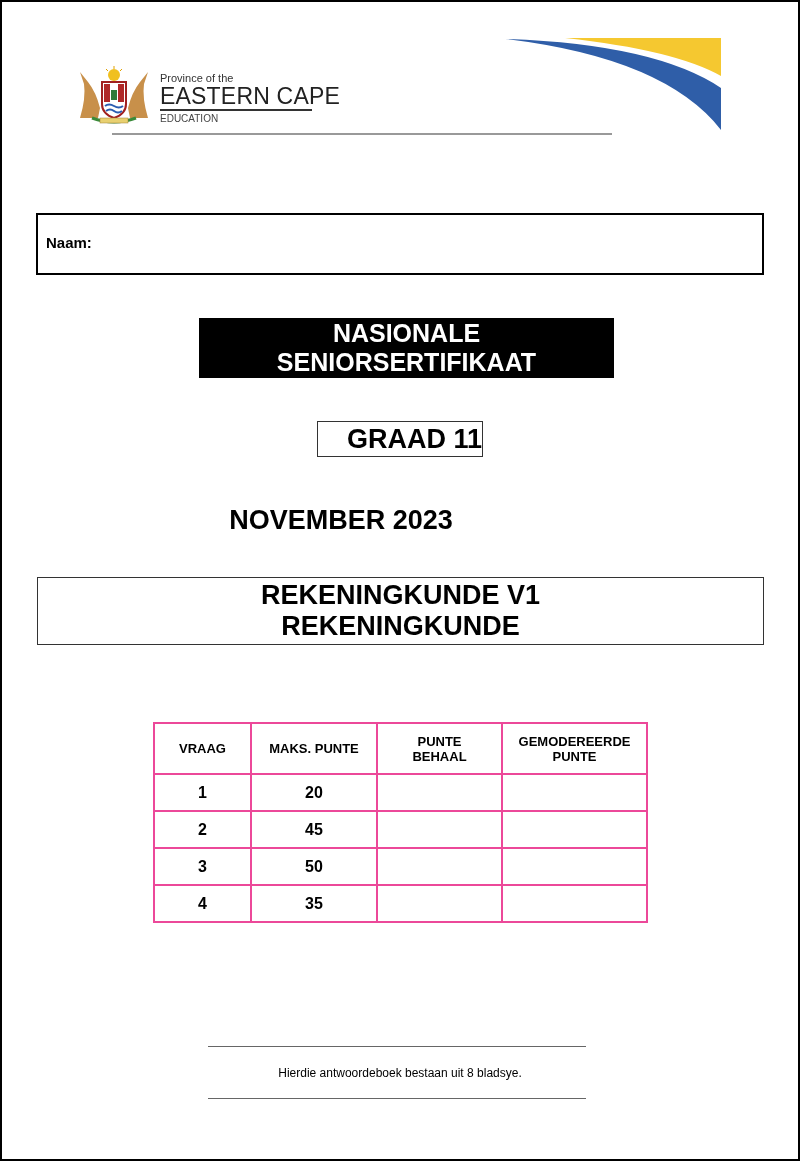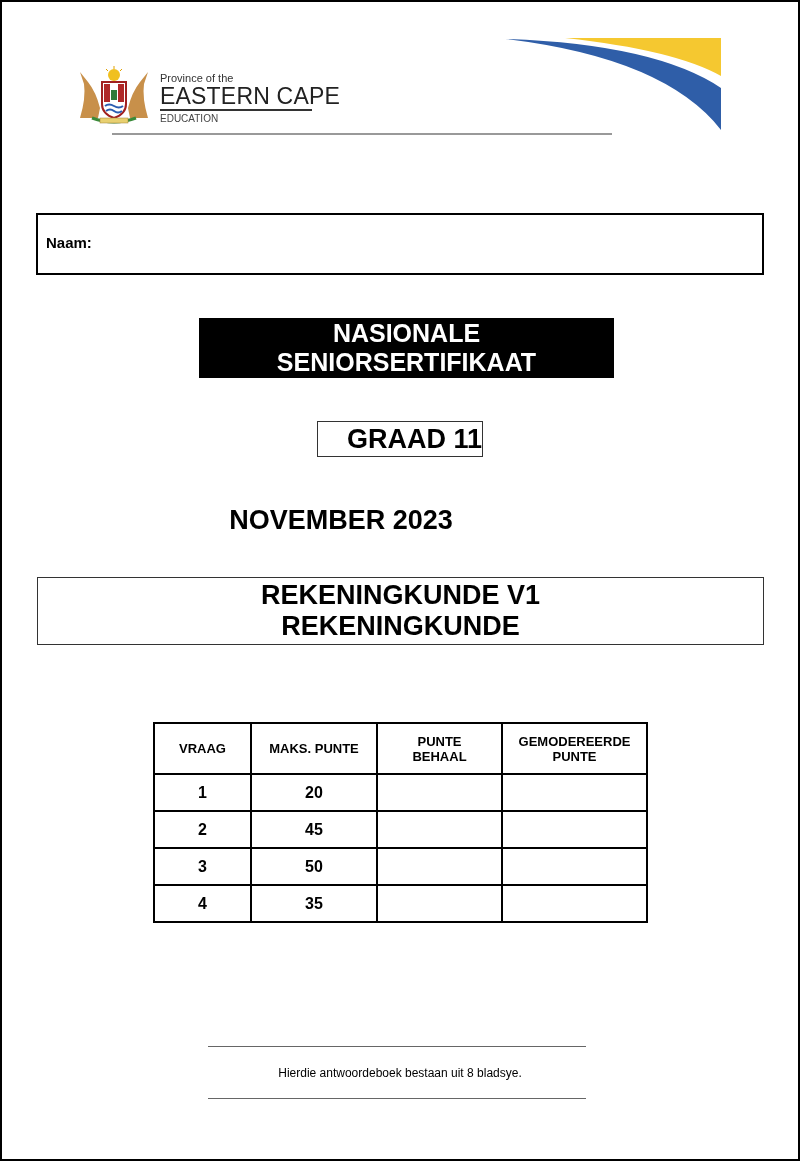--- a/index.html
+++ b/index.html
@@ -29,21 +29,21 @@
              display: flex; flex-direction: column; justify-content: center; }
   .grade-box { left: 317px; top: 421px; width: 164px; height: 34px; border: 1px solid #333;
                text-align: right; font-weight: bold; font-size: 27px; line-height: 34px; }
   .date-title { left: 0; top: 505px; width: 682px; text-align: center; font-weight: bold; font-size: 27px; }
   .subject-box { left: 37px; top: 577px; width: 725px; height: 66px; border: 1px solid #333;
                  text-align: center; font-weight: bold; font-size: 27px; line-height: 31px;
                  display: flex; flex-direction: column; justify-content: center; }
 
   
   table.marks { position: absolute; left: 153px; top: 722px; border-collapse: collapse; }
-  table.marks td, table.marks th { border: 2px solid #000000; text-align: center; font-weight: bold;
+  table.marks td, table.marks th { border: 2px solid #ec4899; text-align: center; font-weight: bold;
                                    padding: 0; margin-top: 12px; }
   table.marks th { font-size: 13px; line-height: 15px; height: 49px; }
   table.marks td { font-size: 16px; height: 35px; }
   .c1 { width: 95px; } .c2 { width: 124px; } .c3 { width: 123px; } .c4 { width: 143px; }
 
   
   .foot-rule { left: 208px; width: 378px; height: 1px; background: #666; }
   .foot-text { left: 0; top: 1066px; width: 800px; text-align: center; font-size: 12px; }
 </style>
 </head>

